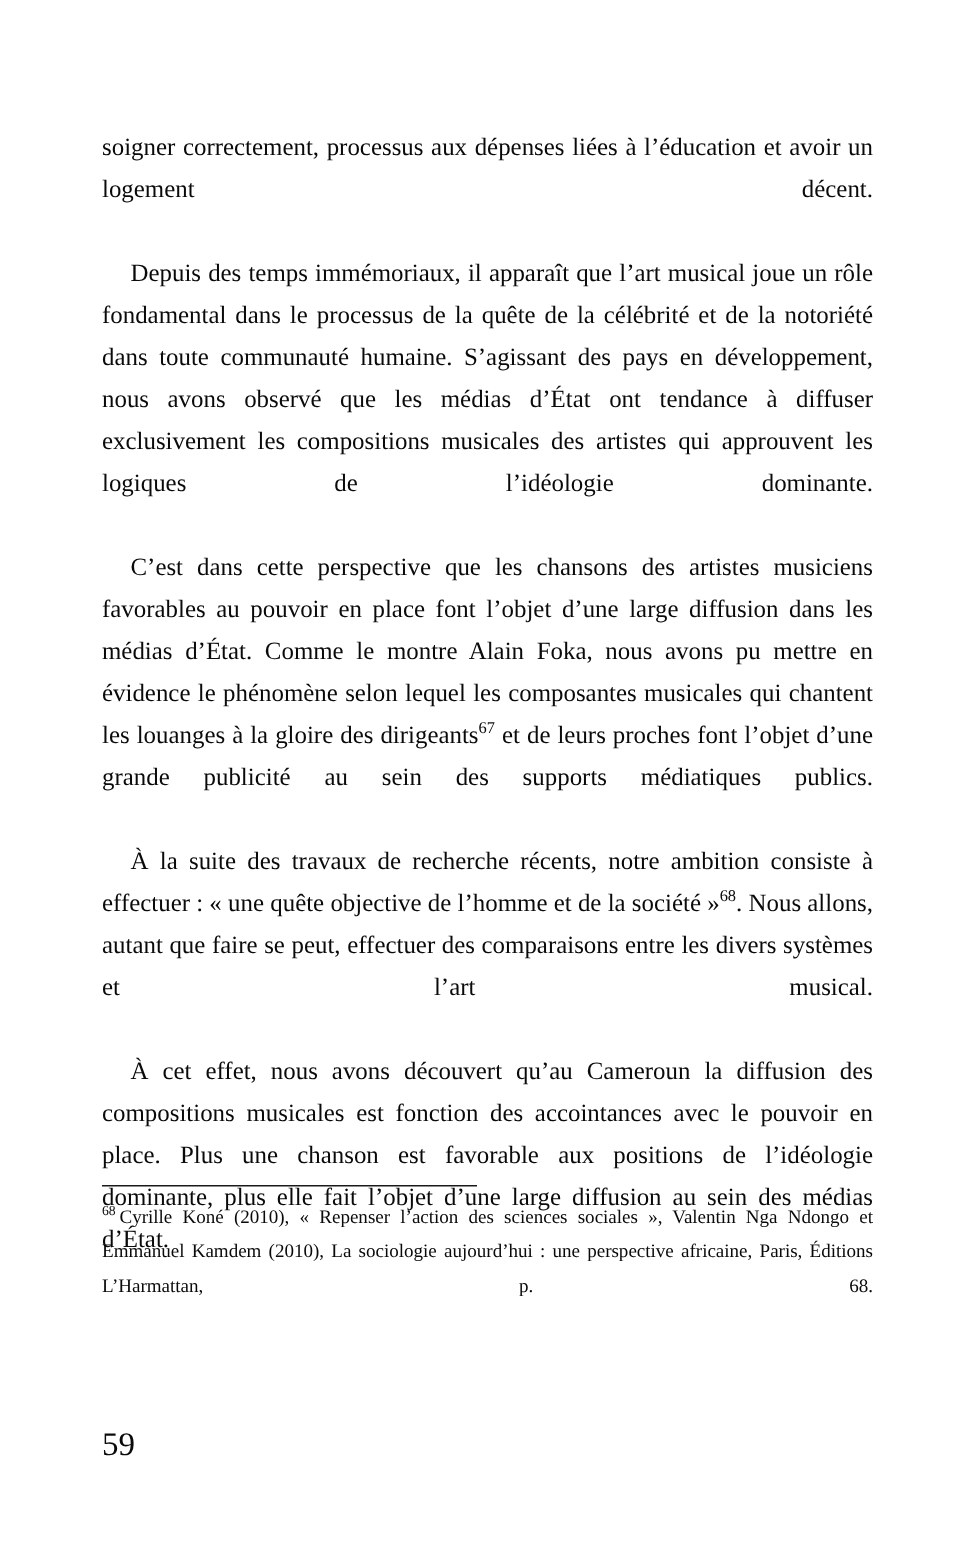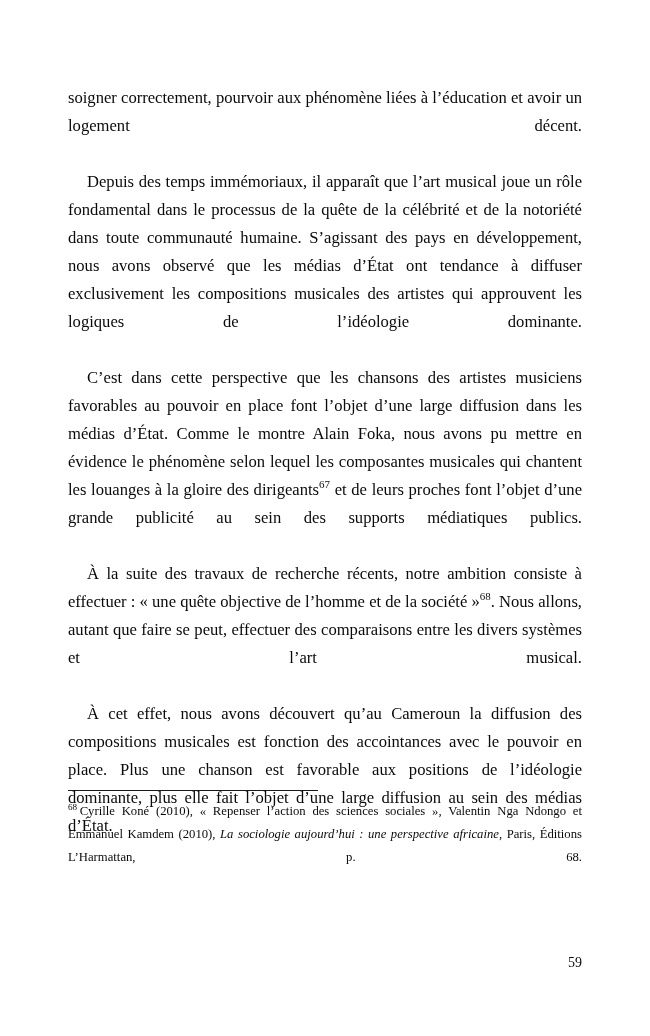--- a/index.html
+++ b/index.html
@@ -89,41 +89,40 @@
     display: inline-block;
     width: 100%;
   }
   p.footnote sup {
     font-size: 0.72em;
     vertical-align: super;
     line-height: 0;
     margin-right: 2.5px;
   }
   .ital {
-    font-style: italic;
   }
 
   .page-number {
     position: absolute;
     left: 68px;
     top: 952px;
     width: 514px;
-    text-align: right;
-    font-size: 14px;
+    text-align: left;
+    font-size: 22px;
     line-height: 22px;
   }
 </style>
 </head>
 <body>
 
 <div class="page">
 
   <div class="text-block">
 
-    <p class="body-par no-indent">soigner correctement, pourvoir aux phénomène liées à l’éducation et avoir un logement décent.</p>
+    <p class="body-par no-indent">soigner correctement, processus aux dépenses liées à l’éducation et avoir un logement décent.</p>
 
     <p class="body-par">Depuis des temps immémoriaux, il apparaît que l’art musical joue un rôle fondamental dans le processus de la quête de la célébrité et de la notoriété dans toute communauté humaine. S’agissant des pays en développement, nous avons observé que les médias d’État ont tendance à diffuser exclusivement les compositions musicales des artistes qui approuvent les logiques de l’idéologie dominante.</p>
 
     <p class="body-par"><span>C’est dans cette perspective que les chansons des artistes musiciens favorables au pouvoir en place font l’objet d’une large diffusion dans les médias d’État. Comme le montre Alain Foka, nous avons pu mettre en évidence le phénomène selon lequel les composantes musicales qui chantent les louanges à la gloire des dirigeants</span><sup class="fn-ref">67</sup><span> et de leurs proches font l’objet d’une grande publicité au sein des supports médiatiques publics.</span></p>
 
     <p class="body-par"><span>À la suite des travaux de recherche récents, notre ambition consiste à effectuer : « une quête objective de l’homme et de la société »</span><sup class="fn-ref">68</sup><span>. Nous allons, autant que faire se peut, effectuer des comparaisons entre les divers systèmes et l’art musical.</span></p>
 
     <p class="body-par">À cet effet, nous avons découvert qu’au Cameroun la diffusion des compositions musicales est fonction des accointances avec le pouvoir en place. Plus une chanson est favorable aux positions de l’idéologie dominante, plus elle fait l’objet d’une large diffusion au sein des médias d’État.</p>
 
   </div>

